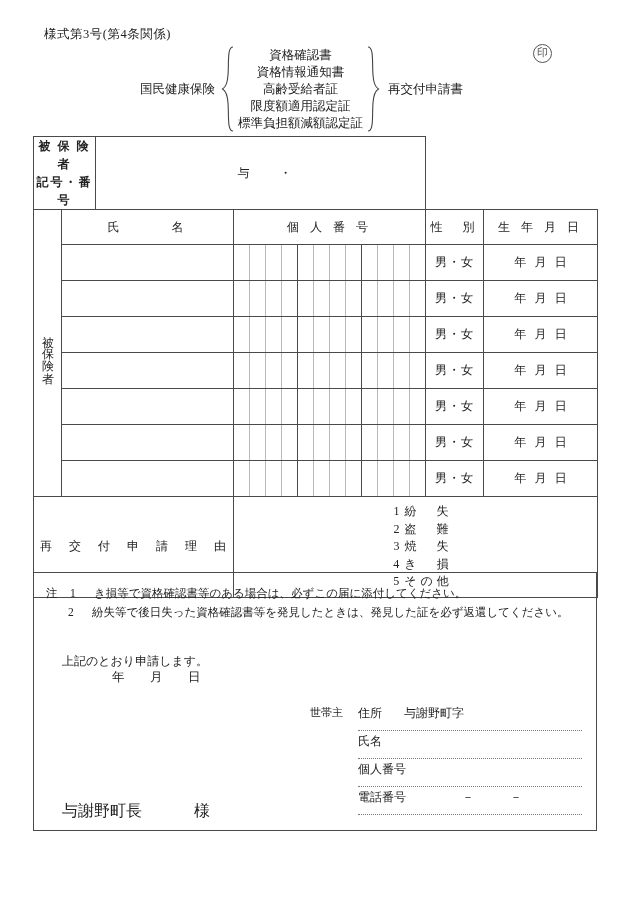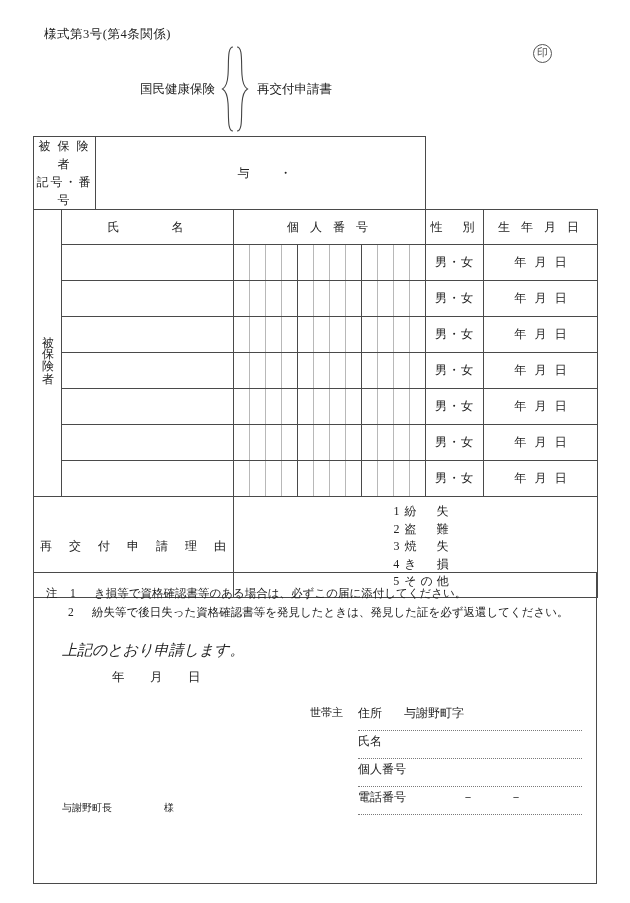--- a/index.html
+++ b/index.html
@@ -100,21 +100,21 @@
     font-size: 12px;
     padding: 0;
     text-align: center;
     vertical-align: middle;
   }
   .ins-head {
     height: 42px;
     width: 62px;
     line-height: 18px;
   }
-  .ins-head div { letter-spacing: 2px; }
+  .ins-head div { letter-spacing: 2px; font-weight: bold; }
   .ins-value {
     text-align: left;
     padding-left: 10px !important;
     height: 42px;
     font-size: 12.5px;
     letter-spacing: 2px;
   }
   .blankbox { border: none !important; }
 
   .vert-label {
@@ -176,41 +176,40 @@
   }
   .reason-list .r-num { display: inline-block; width: 16px; }
   .reason-list .r-txt { letter-spacing: 4px; }
 
   
   .notes-box {
     position: absolute;
     left: 33px;
     top: 572px;
     width: 564px;
-    height: 312px;
+    height: 259px;
     border: 1px solid #4a4a4a;
     box-sizing: border-box;
   }
   .note-line {
     position: absolute;
     font-size: 11.5px;
     white-space: nowrap;
     line-height: 16px;
   }
   .note-1 { left: 12px; top: 12px; }
   .note-2 { left: 34px; top: 31px; }
   .note-n { display: inline-block; width: 24px; }
 
   .apply-text {
     position: absolute;
     left: 28px;
-    top: 68px;
-    font-size: 15px;
-    white-space: nowrap;
-    font-style: italic;
+    top: 80px;
+    font-size: 12px;
+    white-space: nowrap;
   }
   .date-line {
     position: absolute;
     left: 78px;
     top: 96px;
     font-size: 12.5px;
     white-space: nowrap;
   }
   .date-line span { display: inline-block; width: 38px; }
 
@@ -257,40 +256,47 @@
     top: 2px;
     font-size: 12px;
   }
   .dash-a { left: 104px; }
   .dash-b { left: 152px; }
 
   .mayor {
     position: absolute;
     left: 28px;
     top: 228px;
-    font-size: 10px;
+    font-size: 16px;
     white-space: nowrap;
   }
   .mayor .m-sama { display: inline-block; margin-left: 52px; }
 </style>
 </head>
 <body>
 
 <div class="page">
 
   <div class="form-code">様式第3号(第4条関係)</div>
 
   <div class="seal-mark">印</div>
 
   <div class="title-block">
     <div class="title-left">国民健康保険</div>
     <div class="brace">
       <svg width="14" height="88" viewBox="0 0 14 88">
         <path d="M12 2 C6 2, 8 18, 7 30 C6.5 38, 5 42, 1.5 44 C5 46, 6.5 50, 7 58 C8 70, 6 86, 12 86" fill="none" stroke="#444" stroke-width="1.1"></path>
       </svg>
+    </div>
+    <div class="title-list">
+      <div class="doc-line">資格確認書</div>
+      <div class="doc-line">資格情報通知書</div>
+      <div class="doc-line">高齢受給者証</div>
+      <div class="doc-line">限度額適用認定証</div>
+      <div class="doc-line">標準負担額減額認定証</div>
     </div>
     <div class="brace">
       <svg width="14" height="88" viewBox="0 0 14 88">
         <path d="M2 2 C8 2, 6 18, 7 30 C7.5 38, 9 42, 12.5 44 C9 46, 7.5 50, 7 58 C6 70, 8 86, 2 86" fill="none" stroke="#444" stroke-width="1.1"></path>
       </svg>
     </div>
     <div class="title-right">再交付申請書</div>
   </div>
 
   <table class="main-table">

